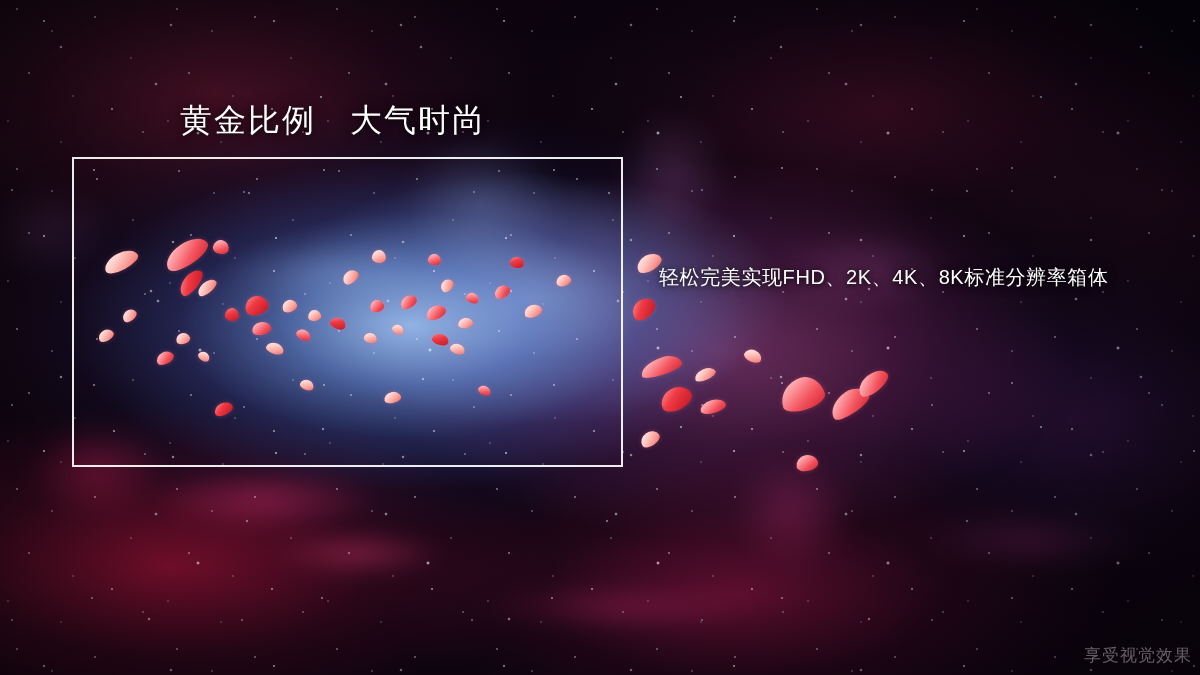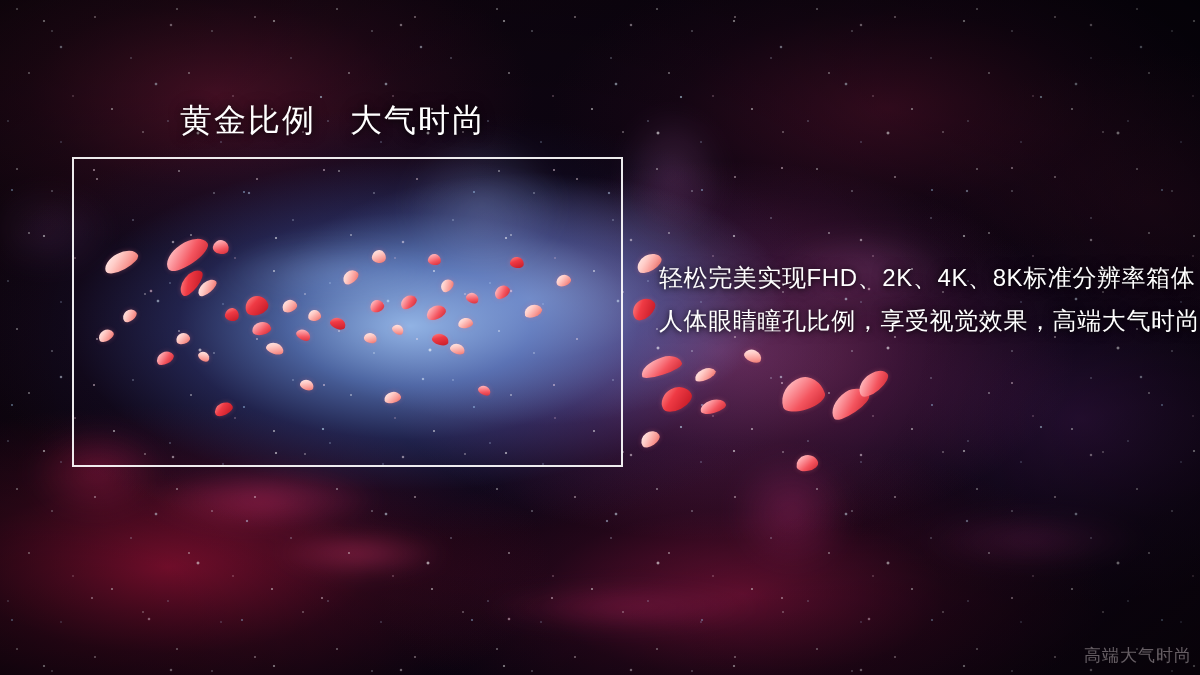--- a/index.html
+++ b/index.html
@@ -118,21 +118,21 @@
     position:absolute; left:180px; top:99px;
     font-size:32px; color:#fff; letter-spacing:2px;
     white-space:pre;
     text-shadow:0 1px 6px rgba(0,0,0,.7),0 0 16px rgba(0,0,0,.45);
   }
   #body-text{
     position:absolute; left:659px; top:256px;
     width:520px;
   }
   .body-line{
-    font-size:24px; color:#ffffff; line-height:43px;
+    font-size:20px; color:#ffffff; line-height:43px;
     letter-spacing:.6px; white-space:pre;
     text-shadow:0 1px 5px rgba(0,0,0,.75),0 0 12px rgba(0,0,0,.5);
   }
   #watermark{
     position:absolute; right:8px; bottom:8px;
     font-size:17px; color:rgba(196,186,190,.50);
     letter-spacing:1px; white-space:pre;
   }
 </style>
 </head>
@@ -210,18 +210,17 @@
           <div class="petal" style="left: 404px; top: 227px; width: 13px; height: 9px; transform: rotate(26deg);"></div>
           <div class="petal pale" style="left: 482px; top: 116px; width: 15px; height: 11px; transform: rotate(-20deg);"></div>
         </div>
     </div>
   </div>
 
   <div id="title">黄金比例　大气时尚</div>
 
   <div id="body-text">
     <div class="body-line">轻松完美实现FHD、2K、4K、8K标准分辨率箱体</div>
-    <div class="body-line">人体眼睛瞳孔比例，享受视觉效果，高端大气时尚</div>
   </div>
 
-  <div id="watermark">高端大气时尚</div>
+  <div id="watermark">享受视觉效果</div>
 
 </div>
 
 </body></html>

